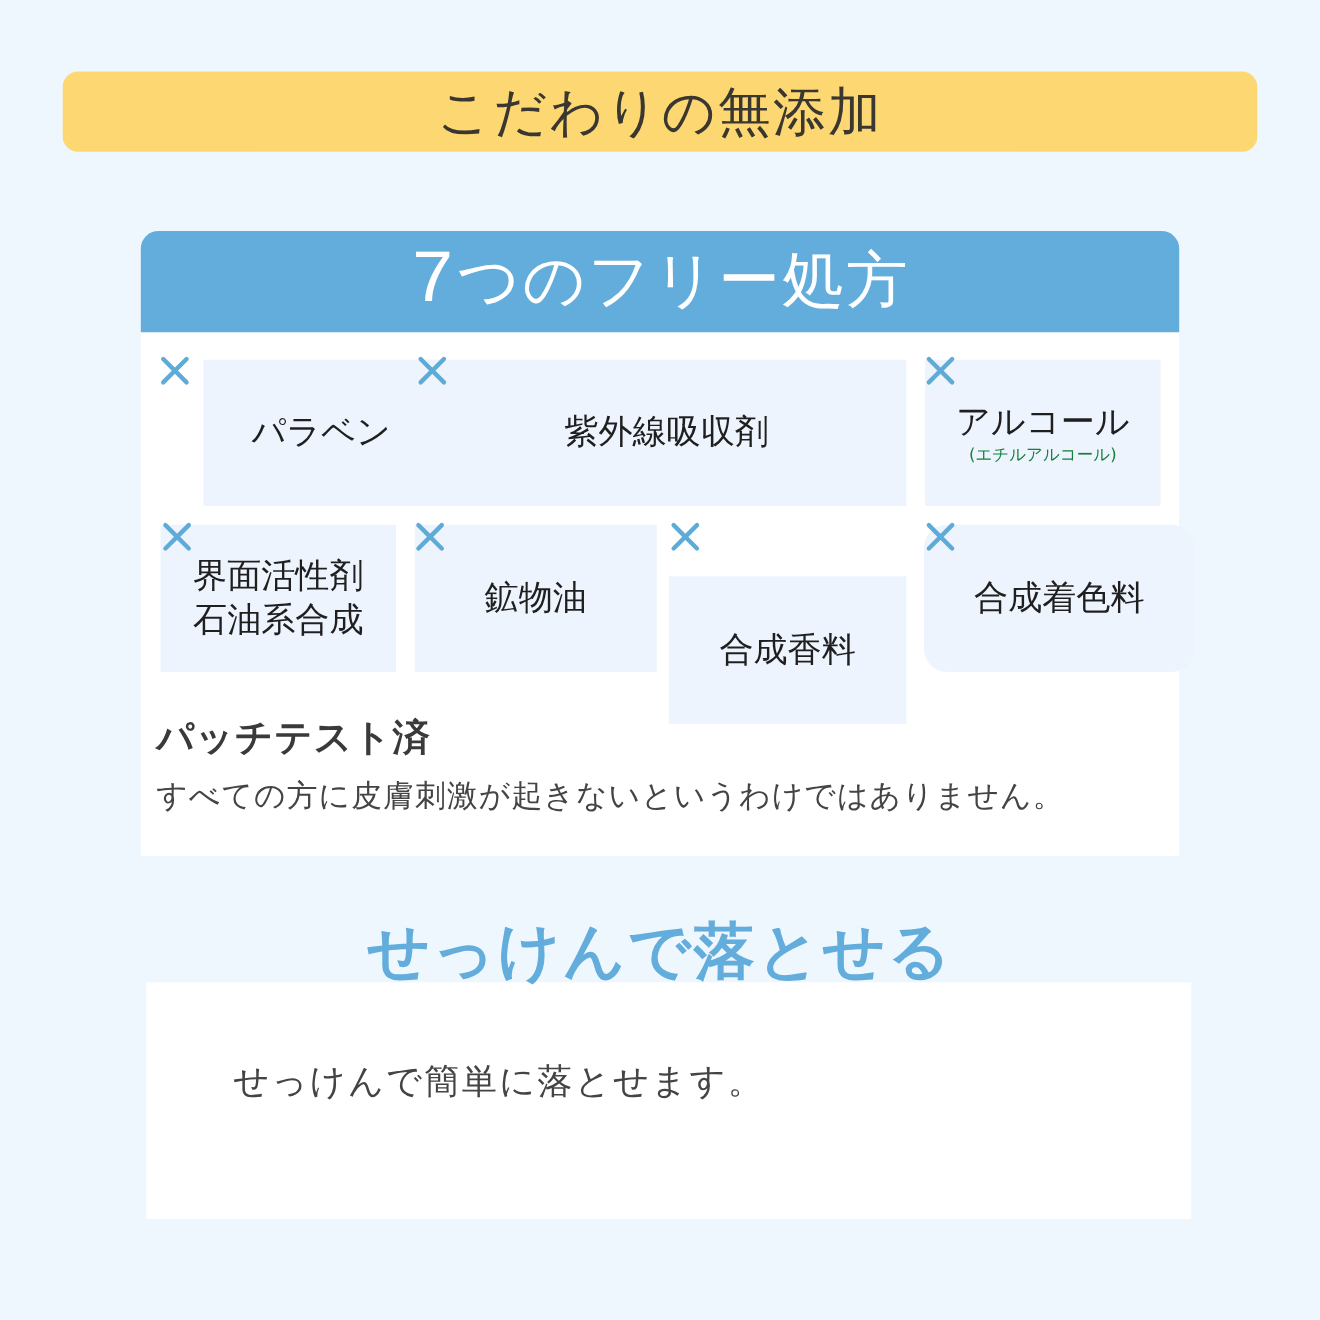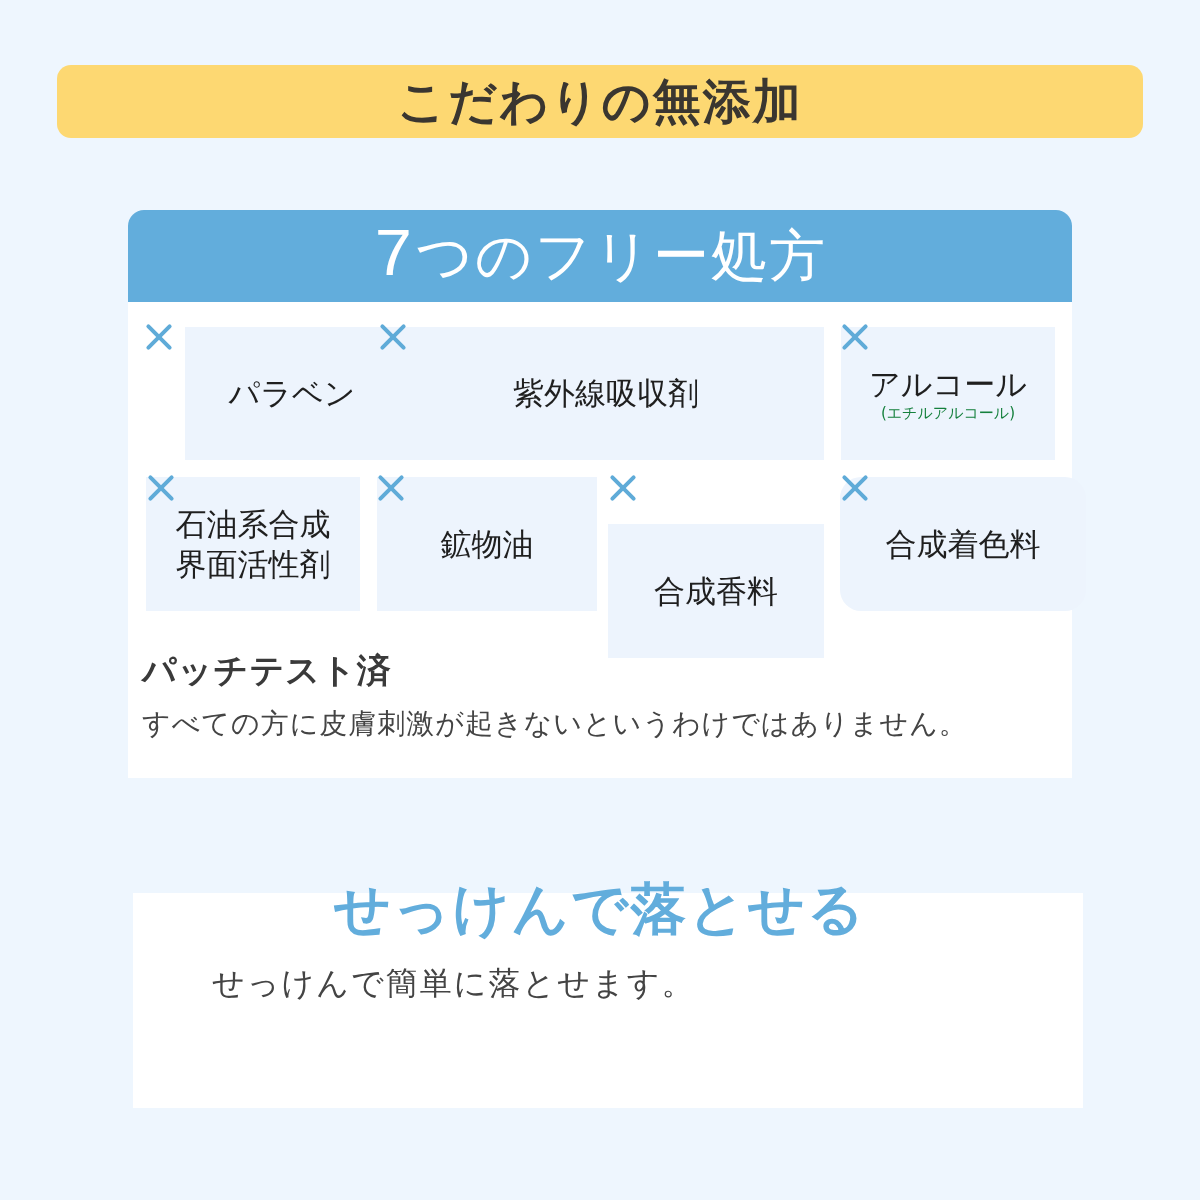--- a/index.html
+++ b/index.html
@@ -14,21 +14,21 @@
     .banner {
       position: absolute;
       left: 57px; top: 65px;
       width: 1086px; height: 73px;
       background: #fdd872;
       border-radius: 14px;
       display: flex; align-items: center; justify-content: center;
     }
     .banner-title {
       font-size: 48px;
-      font-weight: bold;
+      font-weight: normal;
       color: #3a3630;
       letter-spacing: 2px;
     }
     .free-card {
       position: absolute;
       left: 128px; top: 210px;
       width: 944px; height: 568px;
       background: #ffffff;
       border-radius: 16px 16px 0 0;
     }
@@ -81,21 +81,21 @@
     .patch-note {
       position: absolute;
       left: 142px; top: 705px;
       font-size: 28px;
       color: #444;
       letter-spacing: 1px;
       white-space: nowrap;
     }
     .soap-title {
       position: absolute;
-      left: 0; width: 1200px; top: 872px;
+      left: 0; width: 1200px; top: 828px;
       text-align: center;
       font-size: 56px;
       font-weight: bold;
       color: #62addc;
       letter-spacing: 2px;
       z-index: 2;
     }
     .soap-card {
       position: absolute;
       left: 133px; top: 893px;
@@ -134,22 +134,22 @@
 </div>
 <div class="x-mark" style="left:378px;top:322px;"></div>
 
 <div class="cell" style="left:841px;top:327px;width:214px;height:133px;">
   <span>アルコール</span>
   <span class="sub">(エチルアルコール)</span>
 </div>
 <div class="x-mark" style="left:840px;top:322px;"></div>
 
 <div class="cell" style="left:146px;top:477px;width:214px;height:134px;">
+  <span>界面活性剤</span>
   <span>石油系合成</span>
-  <span>界面活性剤</span>
 </div>
 <div class="x-mark" style="left:146px;top:473px;"></div>
 
 <div class="cell" style="left:377px;top:477px;width:220px;height:134px;">
   <span>鉱物油</span>
 </div>
 <div class="x-mark" style="left:376px;top:473px;"></div>
 
 <div class="cell" style="left:608px;top:477px;width:216px;height:134px;margin-top:47px;">
   <span>合成香料</span>

